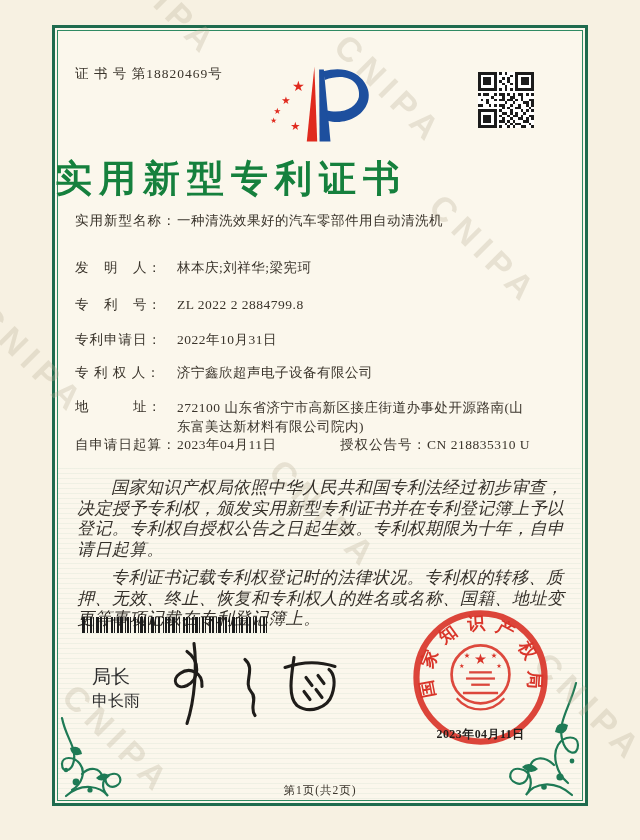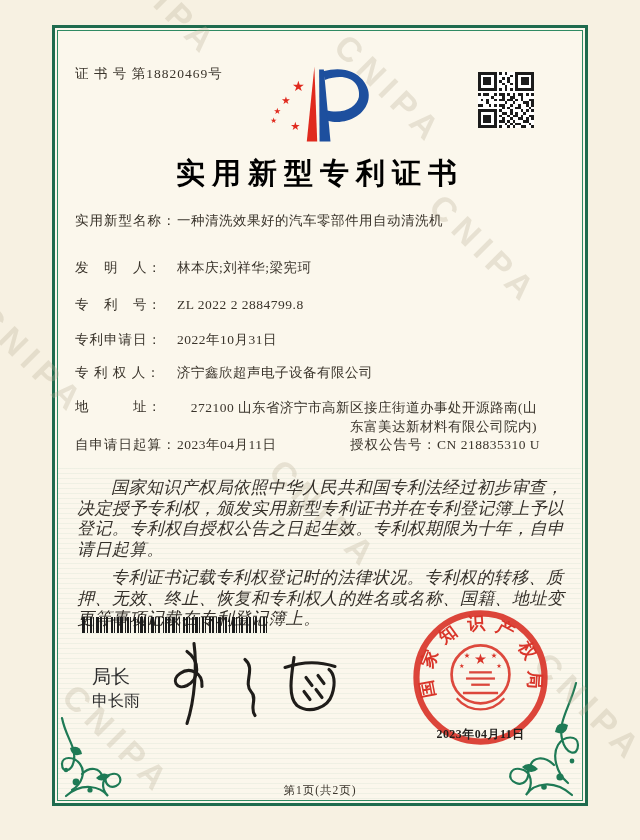--- a/index.html
+++ b/index.html
@@ -30,35 +30,35 @@
     position:absolute; left:2px; top:440px; width:524px; height:336px; z-index:0;
     background:repeating-linear-gradient(180deg,
       rgba(30,120,85,0.10) 0px, rgba(30,120,85,0.10) 1px,
       rgba(30,120,85,0.0) 1px, rgba(30,120,85,0.0) 5px);
     opacity:.55; pointer-events:none;
   }
   .cert-no{ position:absolute; left:20px; top:37px; font-size:13.5px; letter-spacing:1px; }
   .logo{ position:absolute; left:204px; top:32px; width:124px; height:90px; }
   .qr{ position:absolute; left:423px; top:44px; width:56px; height:56px; }
   .title{
-    position:absolute; left:0; top:126px; width:100%; text-align:center;
-    font-size:29px; font-weight:bold; letter-spacing:7px; color:#000000;
+    position:absolute; left:0; top:126px; width:100%; 
+    font-size:37px; font-weight:bold; letter-spacing:7px; color:#15803d;
   }
   .field{ position:absolute; left:20px; font-size:13.5px; white-space:nowrap; }
   .field .lab{ display:inline-block; min-width:102px; letter-spacing:1px; }
   .field .val{ letter-spacing:.5px; }
   .field-name{ top:184px; }
   .field-inventor{ top:231px; }
   .field-patno{ top:268px; }
   .field-filing{ top:303px; }
   .field-patentee{ top:336px; }
   .field-address{ top:370px; white-space:normal; width:480px; }
-  .field-address .val{ display:inline-block; vertical-align:top; width:360px; line-height:19px;text-align:right;}
+  .field-address .val{ display:inline-block; vertical-align:top; width:360px; line-height:19px;}
   .field-grant{ top:408px; }
-  .grant2{ position:absolute; left:275px; top:0; }
+  .grant2{ position:absolute; left:265px; top:0; }
   .paras{
     position:absolute; left:22px; top:450px; width:492px;
     font-size:17px; line-height:20.5px; font-style:italic; color:#35302a;
     letter-spacing:.4px;
   }
   .paras p{ margin:0 0 8px 0; text-indent:2em; }
   .barcode{ position:absolute; left:27px; top:589px; width:185px; height:16px; }
   .director-title{
     position:absolute; left:37px; top:636px; font-size:19px;
     font-family:"Liberation Sans","DejaVu Sans",sans-serif; color:#2c2c2c;

